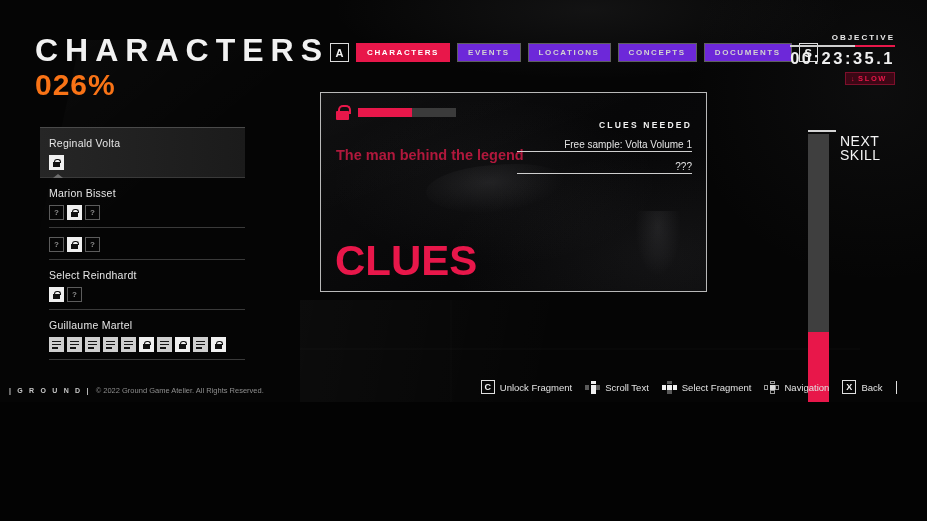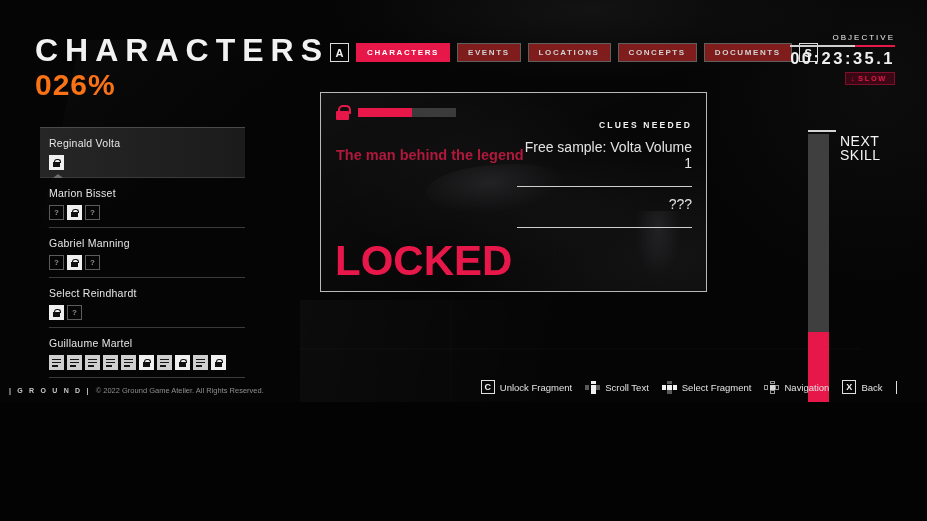--- a/index.html
+++ b/index.html
@@ -122,27 +122,27 @@
   #tab-bar { position: absolute; left: 330px; top: 43px; display: flex; align-items: center; gap: 7px; }
   .key-box {
     width: 19px; height: 19px; border: 1.5px solid #dcdcdc;
     display: flex; align-items: center; justify-content: center;
     font-size: 11px; font-weight: 700; color: #f2f2f2;
   }
   .tab {
     height: 19px; padding: 0 10px; border: 1px solid #5f5f5f;
     display: flex; align-items: center; justify-content: center;
     font-size: 8px; font-weight: 700; letter-spacing: 1.6px; color: #d2d2d2;
-    background: #7f1d1d;
+    background: #6d28d9;
   }
   .tab.active { background: #e8174a; border-color: #e8174a; color: #ffffff; }
 
   
   #objective { position: absolute; right: 32px; top: 33px; width: 105px; text-align: right; }
-  .obj-label { font-size: 8px; font-weight: 400; letter-spacing: 2px; color: #e9e9e9; }
+  .obj-label { font-size: 8px; font-weight: 700; letter-spacing: 2px; color: #e9e9e9; }
   .obj-rule { display: flex; height: 2px; margin: 3px 0 2px 0; }
   .obj-rule span:first-child { flex: 1; background: #cfcfcf; }
   .obj-rule span:last-child { width: 40px; background: #e8174a; }
   .obj-time { font-size: 16.5px; font-weight: 700; letter-spacing: 2.5px; color: #efefef; line-height: 1.1; }
   .obj-badge {
     display: inline-block; margin-top: 3px; padding: 1px 7px 1px 5px;
     background: #3c0715; border: 1px solid #7d0f2b;
     font-size: 7.5px; font-weight: 700; letter-spacing: 1.6px; color: #e8174a;
   }
   .obj-badge .arrow { font-size: 7px; margin-right: 2px; }
@@ -186,22 +186,22 @@
   .progress-fill { height: 100%; background: #e8174a; }
 
   .card-title {
     position: absolute; left: 15px; top: 52px; width: 190px;
     font-size: 14.5px; font-weight: 600; line-height: 1.45; color: #b0183c;
   }
 
   .clues { position: absolute; right: 14px; top: 27px; width: 175px; text-align: right; }
   .clues-label { font-size: 8.5px; font-weight: 700; letter-spacing: 2.2px; color: #f0f0f0; }
   .clue-item {
-    margin-top: 9px; padding-bottom: 15px; border-bottom: 1px solid #cfcfcf;
-    font-size: 14px; color: #e3e3e3;
+    margin-top: 9px; padding-bottom: 1px; border-bottom: 1px solid #cfcfcf;
+    font-size: 10px; color: #e3e3e3;
   }
 
   .locked-word {
     position: absolute; left: 14px; bottom: 10px;
     font-size: 42px; font-weight: 700; letter-spacing: 0px; color: #e8174a; line-height: 0.95;
   }
 
   
   #skill { position: absolute; left: 808px; top: 130px; }
   .skill-cap { width: 28px; height: 2px; background: #d4d4d4; }
@@ -280,21 +280,20 @@
           <div class="char-name">Marion Bisset</div>
           <div class="frag-row">
             <div class="frag unknown">?</div>
             <div class="frag lock">
               <div class="lock-glyph"></div>
             </div>
             <div class="frag unknown">?</div>
           </div>
         </div>
         <div class="char-row">
-          <div class="char-name">Gabriel Manning</div>
           <div class="frag-row">
             <div class="frag unknown">?</div>
             <div class="frag lock">
               <div class="lock-glyph"></div>
             </div>
             <div class="frag unknown">?</div>
           </div>
         </div>
         <div class="char-row">
           <div class="char-name">Select Reindhardt</div>
@@ -410,21 +409,21 @@
     <div class="card-title">The man behind the legend</div>
 
     <div class="clues">
       <div class="clues-label">CLUES NEEDED</div>
       <div id="clue-list">
           <div class="clue-item">Free sample: Volta Volume 1</div>
           <div class="clue-item">???</div>
         </div>
     </div>
 
-    <div class="locked-word">LOCKED</div>
+    <div class="locked-word">CLUES</div>
   </div>
 
   <div id="skill">
     <div class="skill-cap"></div>
     <div class="skill-track">
       <div class="skill-fill" id="skill-fill" style="height: 34%;"></div>
     </div>
     <div class="skill-label">
       <div>NEXT</div>
       <div>SKILL</div>

